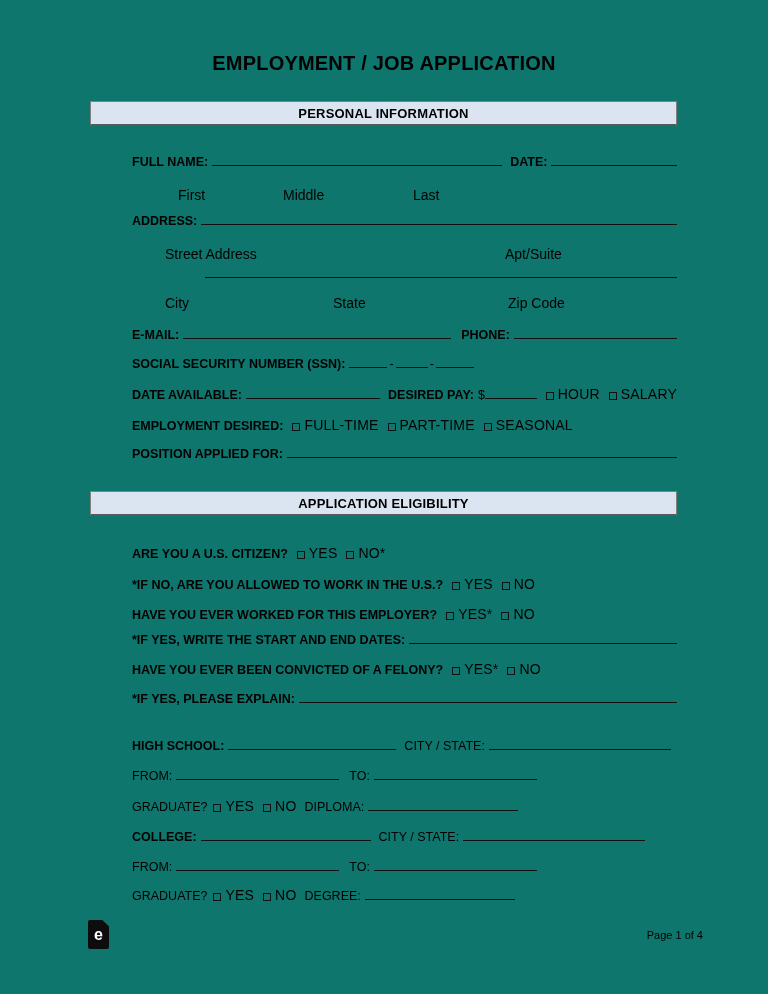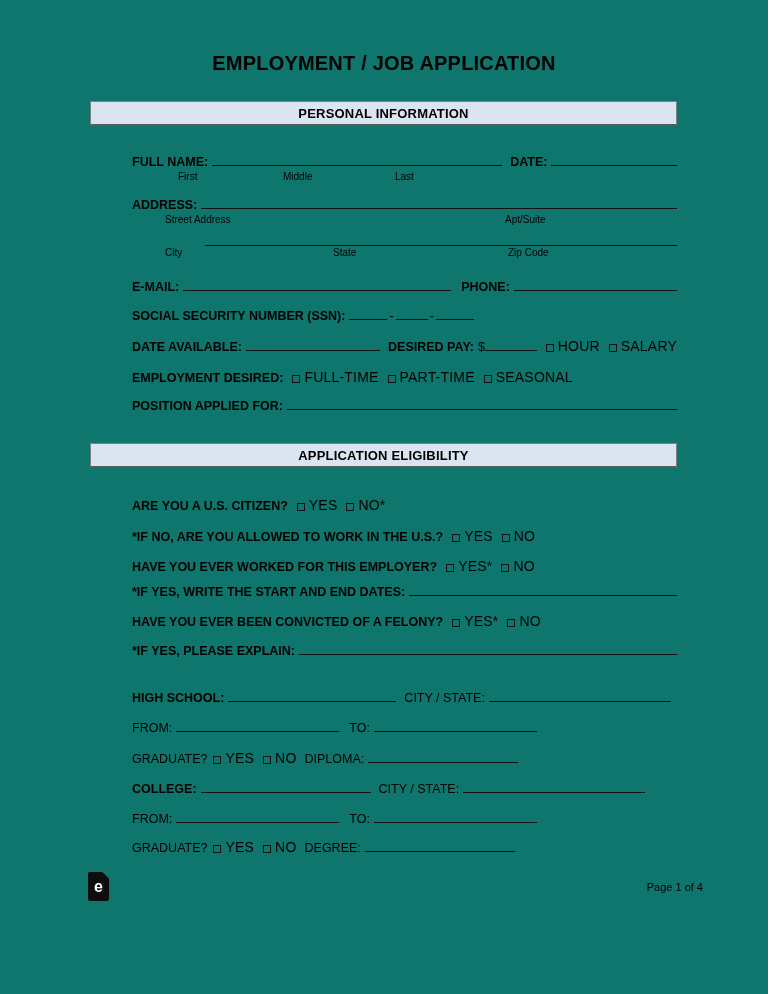--- a/index.html
+++ b/index.html
@@ -25,21 +25,21 @@
   .line { display:inline-block; height:12px; border-bottom:1.5px solid #111; margin-left:4px; }
   .grow { flex:1 1 auto; }
   .ml8 { margin-left:8px; }
   .ml10 { margin-left:10px; }
   .cb {
     display:inline-block; width:8px; height:8px;
     border:1.5px solid #111;
     align-self:center; margin-top:2px; margin-left:9px; flex:0 0 auto;
   }
   .opt { font-size:14px; letter-spacing:0.2px; margin-left:4px; }
-  .subrow { position:relative; height:14px; font-size:10px; }
+  .subrow { position:relative; height:14px; font-size:14px;margin-top:16px; }
   .subrow span { position:absolute; top:1px; }
   .dash { margin:0 2px; }
   .footer { display:flex; justify-content:space-between; align-items:flex-start; margin-top:16px; }
   .logo {
     width:21px; height:29px; margin-left:-2px;
     background:#0d0d0d; border-radius:2px;
     clip-path:polygon(0 0, 68% 0, 100% 22%, 100% 100%, 0 100%);
     color:#fff; font-weight:bold; font-size:16px;
     display:flex; align-items:center; justify-content:center;
   }
@@ -59,21 +59,21 @@
 
     <div class="row" style="margin-top:28px">
       <span class="b">FULL NAME:</span>
       <span class="line" style="width:290px"></span>
       <span class="b ml8">DATE:</span>
       <span class="line grow"></span>
     </div>
     <div class="subrow">
       <span style="left:88px">First</span>
       <span style="left:193px">Middle</span>
-      <span style="left:305px">Last</span>
+      <span style="left:323px">Last</span>
     </div>
 
     <div class="row" style="margin-top:13px">
       <span class="b">ADDRESS:</span>
       <span class="line grow"></span>
     </div>
     <div class="subrow">
       <span style="left:75px">Street Address</span>
       <span style="left:415px">Apt/Suite</span>
     </div>

